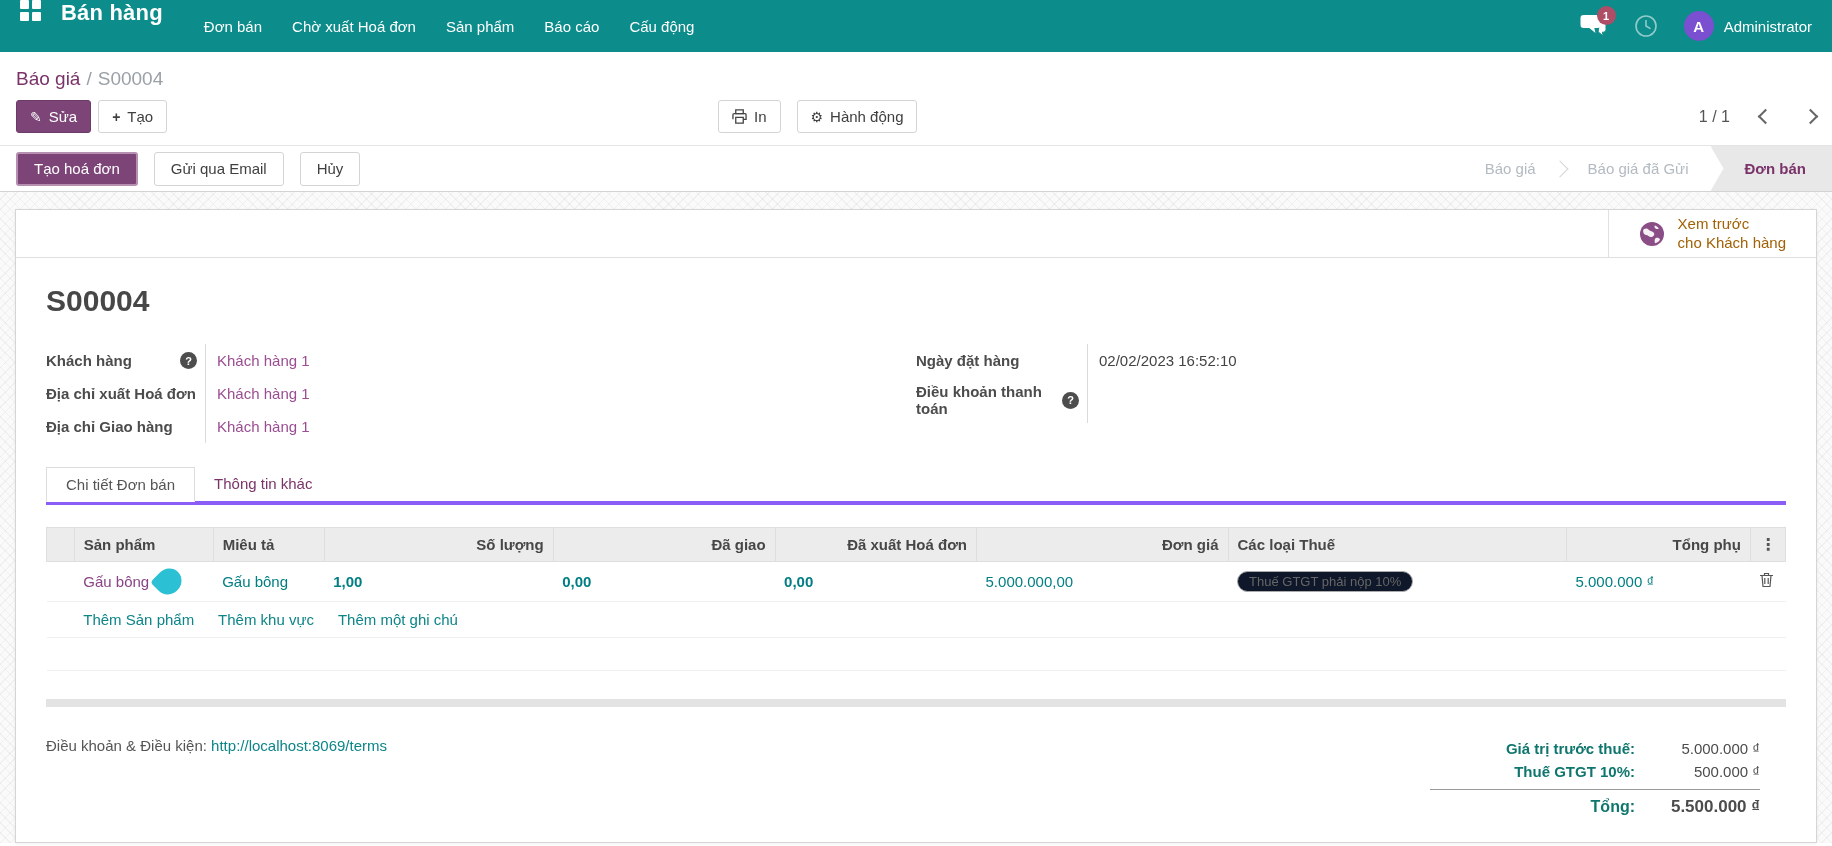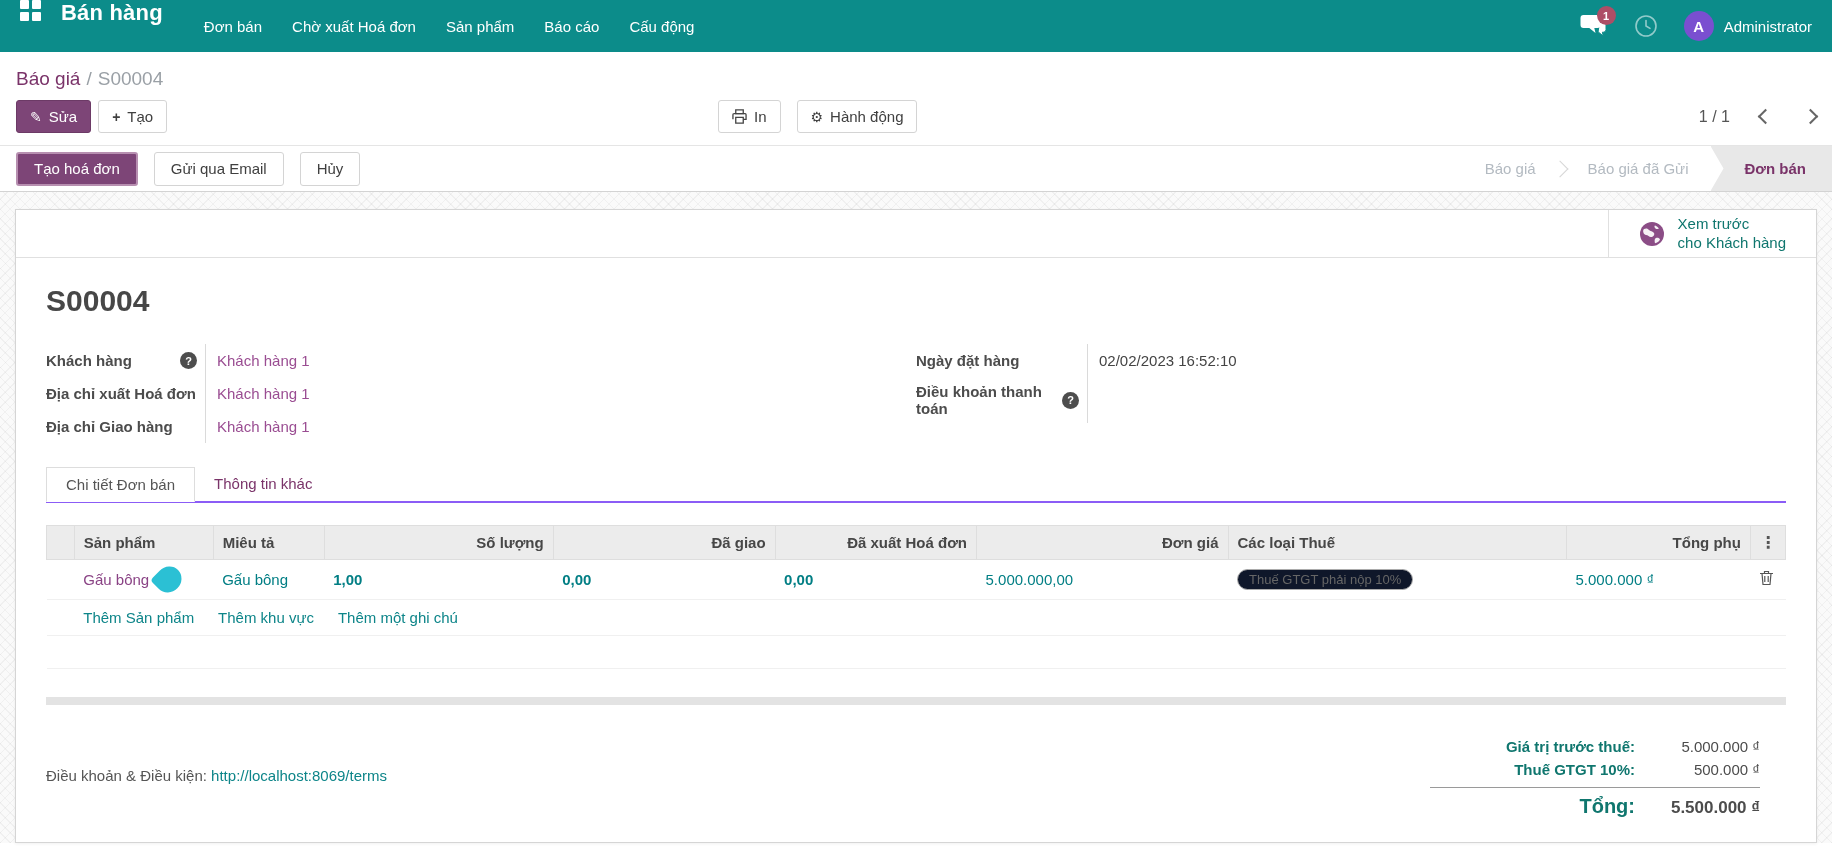--- a/index.html
+++ b/index.html
@@ -62,37 +62,37 @@
 
   
   .content{height:651px;padding:17px 15px 0;
     background-color:#fafafa;
     background-image:
       repeating-linear-gradient(45deg, rgba(0,0,0,.04) 0 1px, transparent 1px 7px),
       repeating-linear-gradient(-45deg, rgba(0,0,0,.04) 0 1px, transparent 1px 7px);}
   .sheet{background:#fff;border:1px solid #d5d5d5;height:100%;box-shadow:0 1px 3px rgba(0,0,0,.06);}
   .topstrip{height:48px;border-bottom:1px solid #e0e0e0;display:flex;justify-content:flex-end;}
   .preview-cell{border-left:1px solid #e0e0e0;display:flex;align-items:center;gap:13px;padding:0 30px;}
-  .preview-text{font-size:15px;color:#0f766e;line-height:1.25;}
+  .preview-text{font-size:15px;color:#a16207;line-height:1.25;}
   .sheet-body{padding:0 30px;}
   .doc-title{font-size:30px;font-weight:bold;color:#474747;margin:26px 0 26px;}
 
   .fgroups{display:flex;margin-bottom:24px;}
   .fg{width:50%;}
   .frow{display:flex;min-height:33px;}
   .flabel{width:160px;border-right:1px solid #dadada;font-weight:bold;color:#4c4c4c;
     padding:6px 8px 6px 0;display:flex;align-items:center;}
   .fg.right .flabel{width:172px;}
   .help{margin-left:auto;width:17px;height:17px;border-radius:50%;background:#4d4d4d;color:#fff;
     font-size:11px;font-weight:bold;display:flex;align-items:center;justify-content:center;flex:none;}
   .fvalue{padding:6px 0 6px 11px;display:flex;align-items:center;}
   .fvalue.link{color:var(--link);}
   .fvalue.plain{color:#444;}
 
-  .tabs{display:flex;border-bottom:2px solid #8b5cf6;}
+  .tabs{display:flex;border-bottom:4px solid #8b5cf6;}
   .tab{padding:8px 19px;font-size:15px;}
   .tab.active{border:1px solid #ddd;border-bottom:1px solid #fff;margin-bottom:-1px;color:#555;background:#fff;}
   .tab.inactive{color:var(--state-active);}
 
   table.olist{width:100%;border-collapse:collapse;font-size:15px;margin-top:22px;}
   .olist thead th{background:#ececec;border:1px solid #dedede;padding:7px 9px;font-weight:bold;color:#474747;text-align:left;white-space:nowrap;}
   .olist thead th.num{text-align:right;margin-left:18px;}
   .olist td{padding:7px 9px;border-bottom:1px solid #f0f0f0;vertical-align:middle;}
   .olist td.num{text-align:left;color:var(--teal);}
   .prod-cell{display:flex;align-items:center;gap:6px;}
@@ -100,28 +100,28 @@
   .desc{color:var(--teal);}
   .presence{width:27px;height:25px;background:#2bc0d4;border-radius:4px 50% 50% 50%;transform:rotate(-45deg);flex:none;}
   .tax-pill{display:inline-block;border:1px solid #ababab;border-radius:13px;padding:2px 11px;font-size:13px;color:#666;background:#0f172a;white-space:nowrap;}
   .kebab{color:#555;font-weight:bold;font-size:16px;text-align:center;display:block;}
   .row-links td{padding:9px 9px;}
   .row-links a{color:#0d8589;margin-right:20px;}
   .empty-row td{height:33px;}
 
   .gray-strip{height:8px;background:#e3e3e3;margin-top:28px;}
   .sheet-footer{display:flex;margin-top:30px;font-size:15px;align-items:flex-start;}
-  .terms{color:#555;margin-top:32px;}
+  .terms{color:#555;}
   .terms a{color:#0d8589;}
   .totals{margin-left:auto;width:330px;margin-right:26px;}
   .trow{display:flex;justify-content:flex-end;padding:3px 0;align-items:baseline;}
   .trow .tl{font-weight:bold;color:#0f766e;}
   .trow .tv{width:125px;text-align:right;color:#4c4c4c;}
   .tsep{border-top:1px solid #9a9a9a;margin:6px 0 4px;}
-  .trow.total .tl{font-size:20px;}
+  .trow.total .tl{font-size:16px;}
   .trow.total .tv{font-size:17px;font-weight:bold;}
   svg{flex:none;}
 </style>
 </head>
 <body>
 
 <nav class="topbar" data-interactable="false">
   <div class="apps" data-interactable="true">
       <span></span>
       <span></span>

